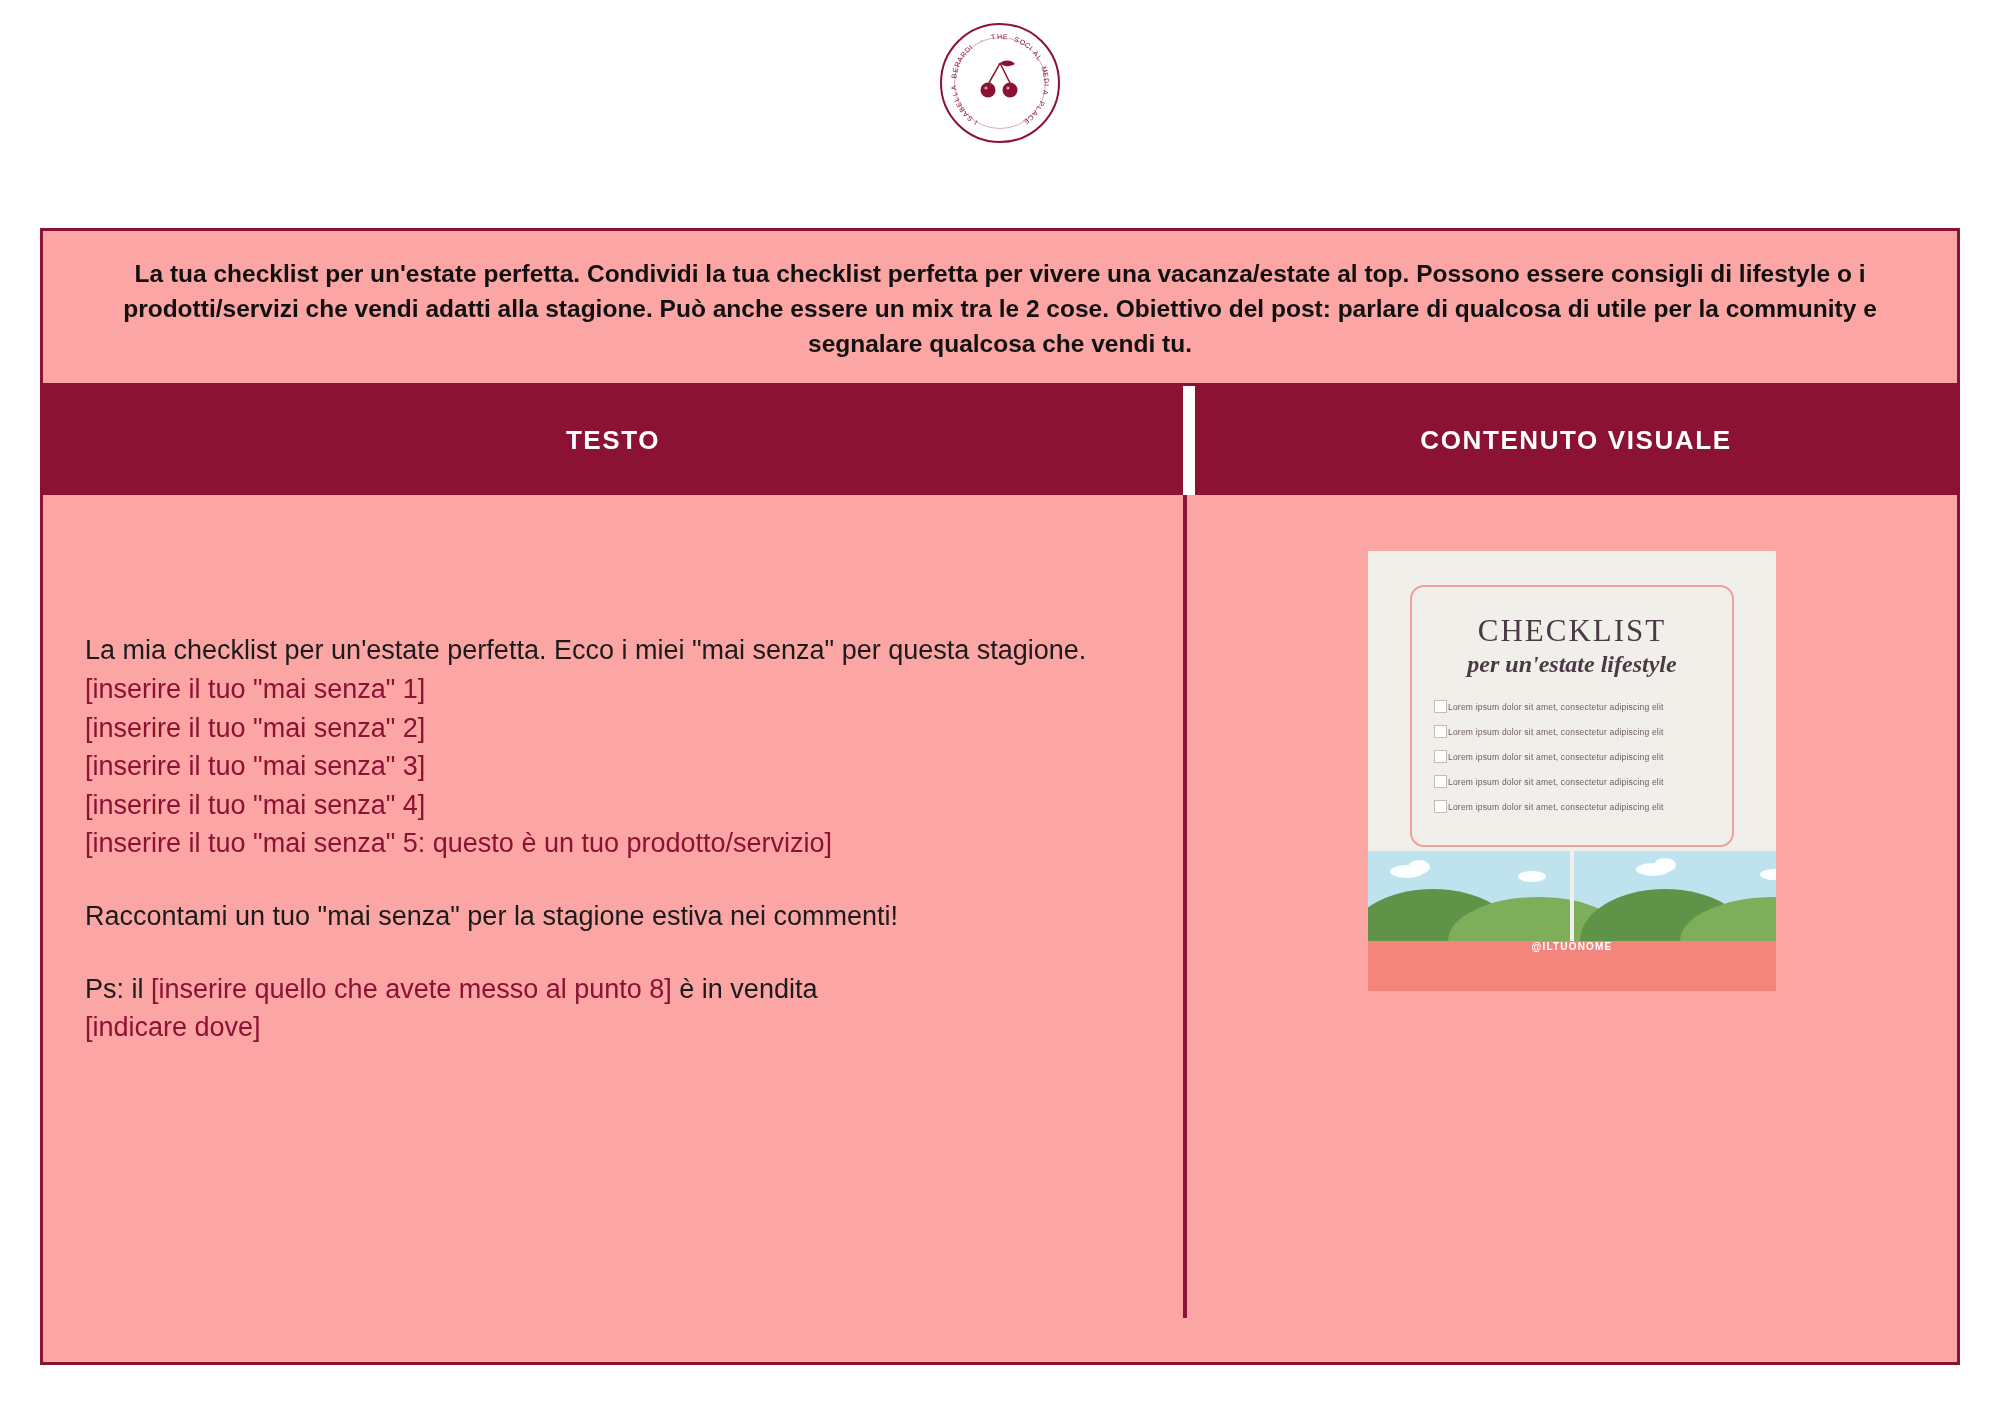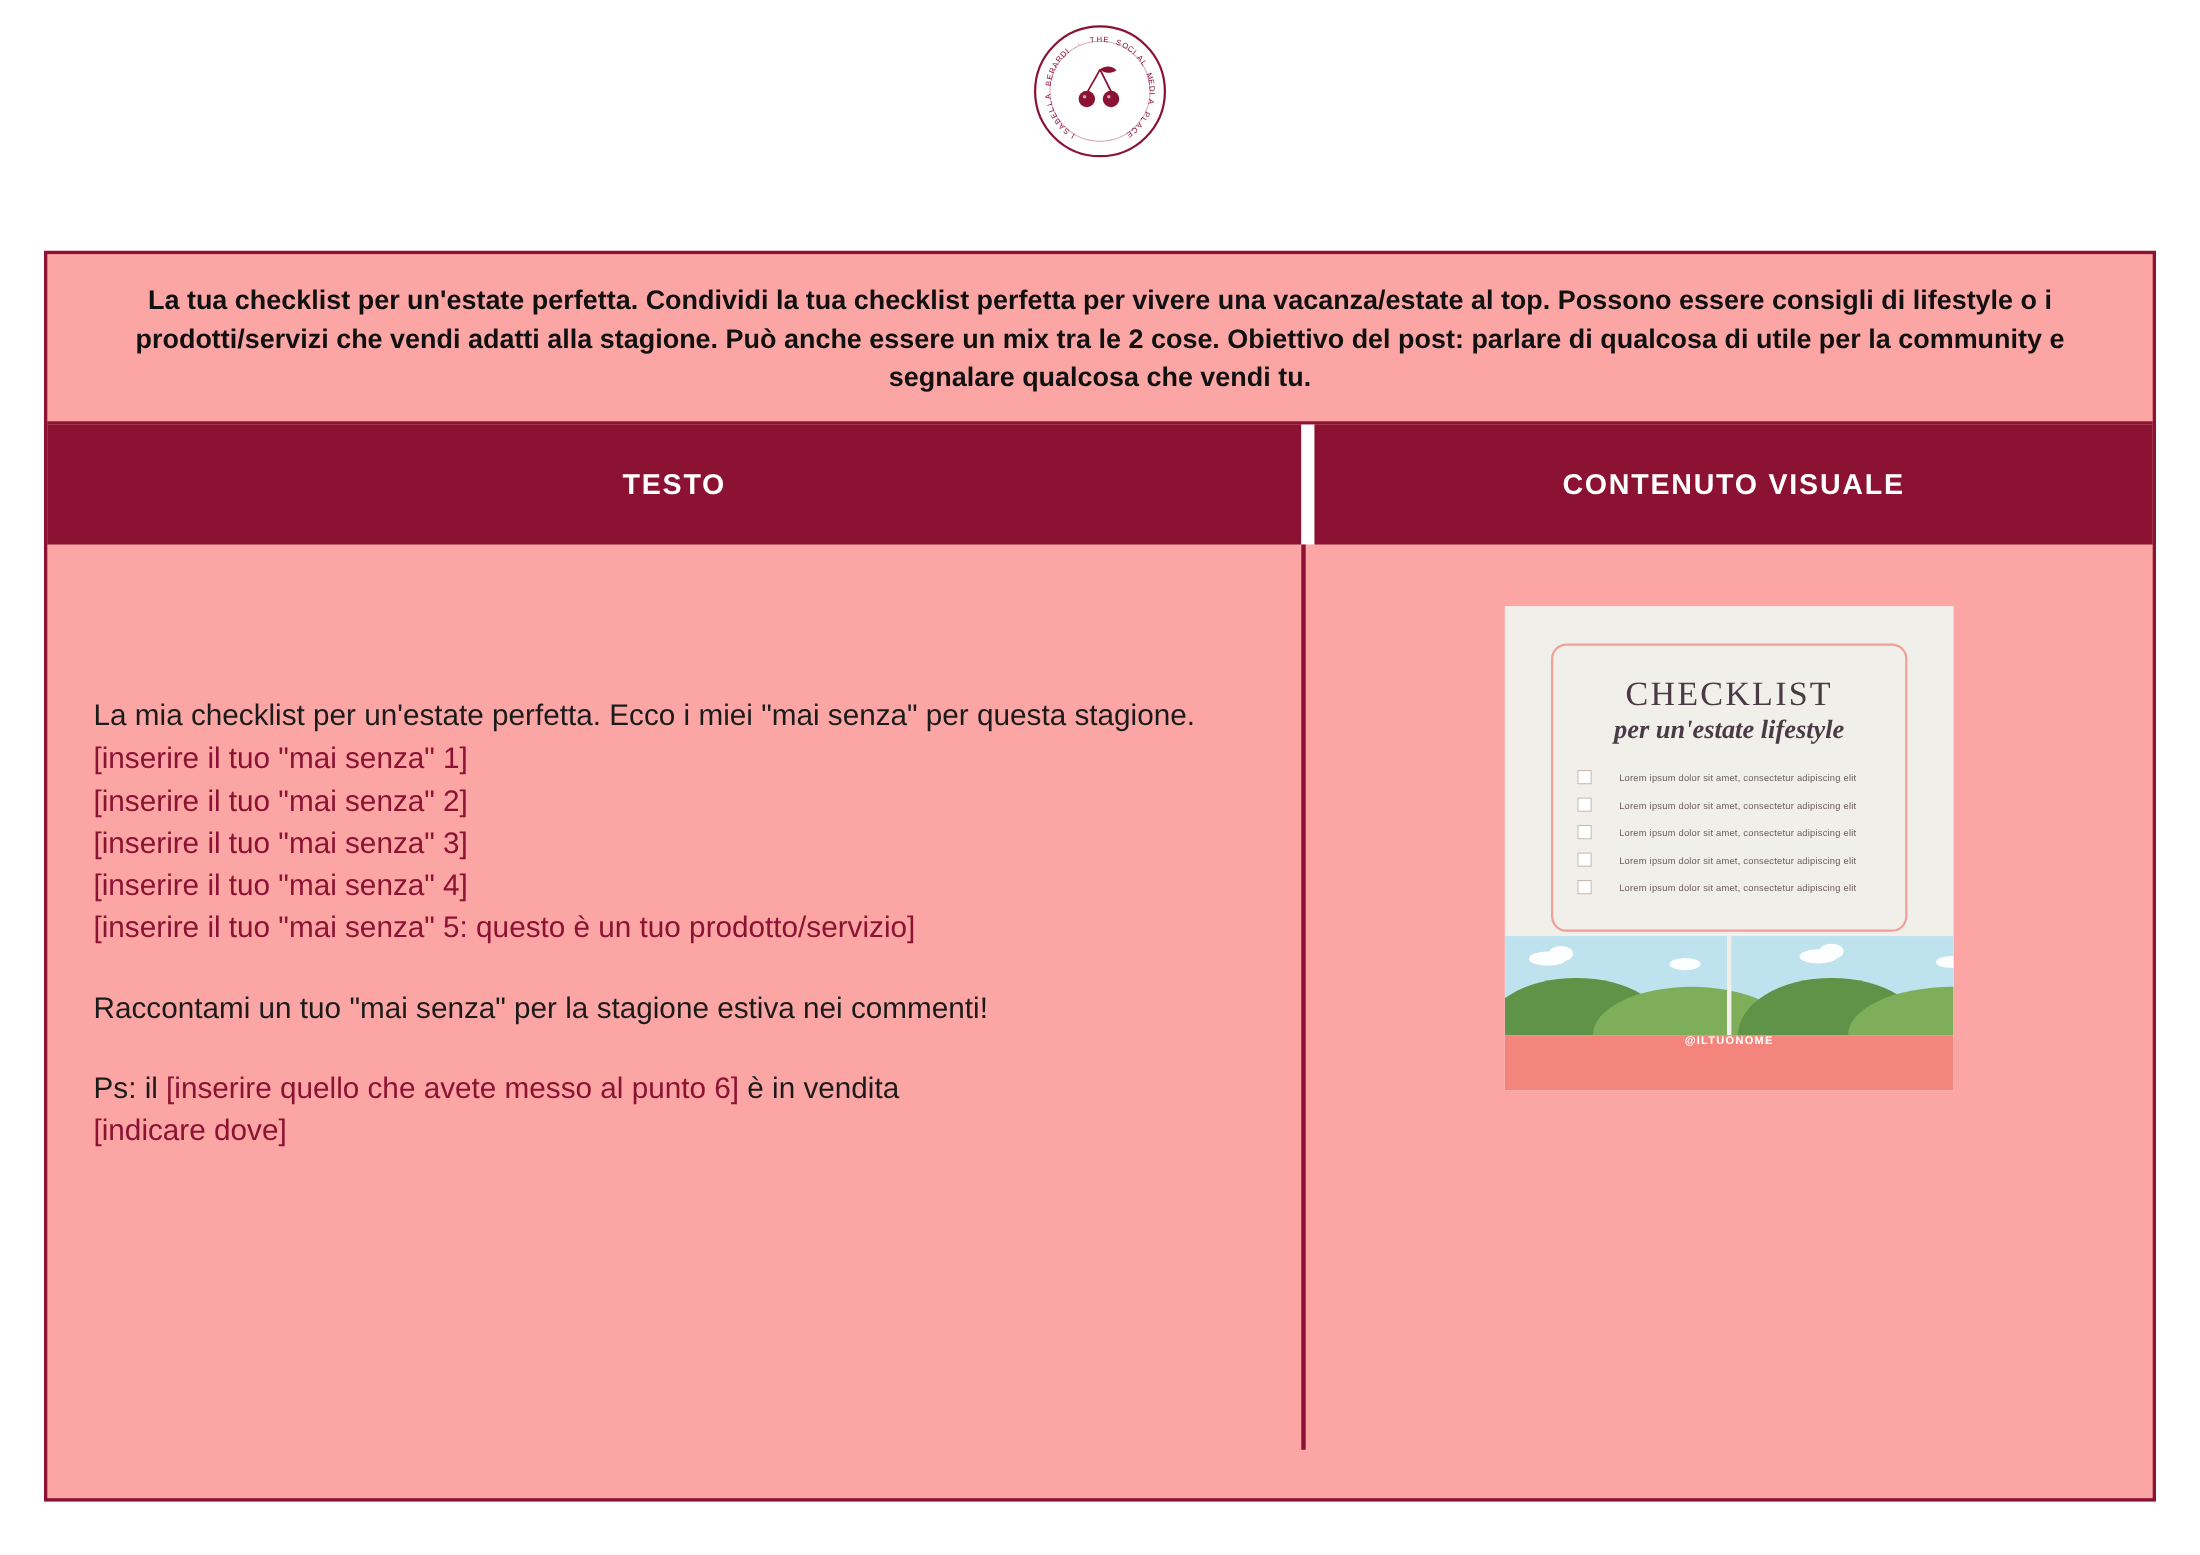--- a/index.html
+++ b/index.html
@@ -201,21 +201,21 @@
     color: #4a3a46;
     margin-top: 2px;
   }
   .mock-items {
     margin-top: 22px;
     padding: 0 22px;
   }
   .mock-item {
     display: flex;
     align-items: center;
-    gap: 25px;
+    gap: 1px;
     margin-bottom: 12px;
   }
   .mock-check {
     width: 13px;
     height: 13px;
     border: 1px solid #c9b9b3;
     background: #ffffff;
     flex: none;
   }
   .mock-item-text {
@@ -350,21 +350,21 @@
           <p>La mia checklist per un'estate perfetta. Ecco i miei "mai senza" per questa stagione.</p>
           <p class="ph">[inserire il tuo "mai senza" 1]</p>
           <p class="ph">[inserire il tuo "mai senza" 2]</p>
           <p class="ph">[inserire il tuo "mai senza" 3]</p>
           <p class="ph">[inserire il tuo "mai senza" 4]</p>
           <p class="ph">[inserire il tuo "mai senza" 5: questo è un tuo prodotto/servizio]</p>
           <div class="spacer"></div>
           <p>Raccontami un tuo "mai senza" per la stagione estiva nei commenti!</p>
           <div class="spacer"></div>
           <p>
-            <span>Ps: il </span><span class="ph">[inserire quello che avete messo al punto 6]</span><span> è in vendita</span>
+            <span>Ps: il </span><span class="ph">[inserire quello che avete messo al punto 8]</span><span> è in vendita</span>
           </p>
           <p class="ph">[indicare dove]</p>
         </div>
       </div>
 
       <div class="col-divider"></div>
 
       <div class="col-right">
 
         <div class="mock">

